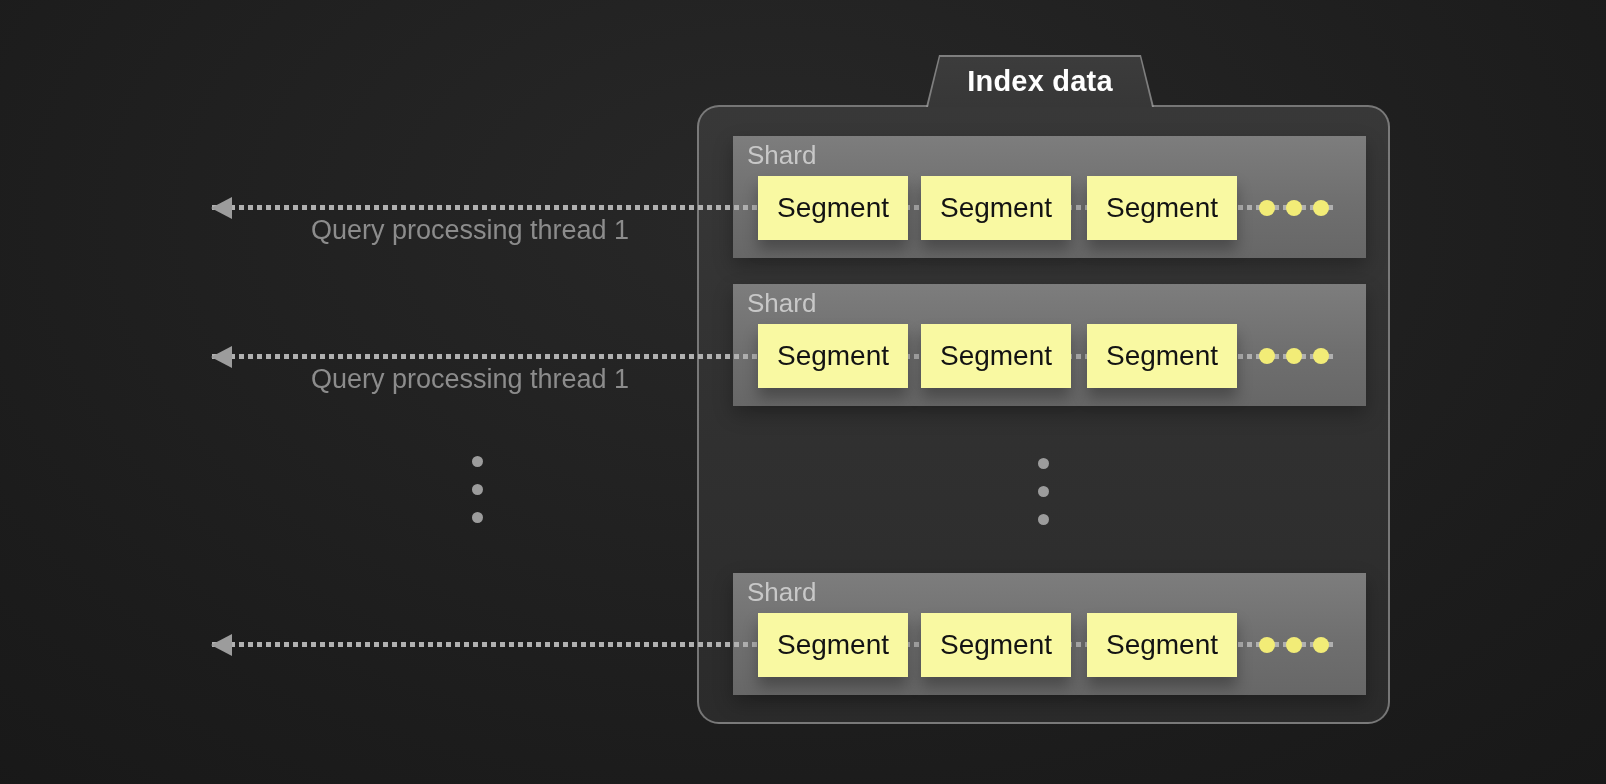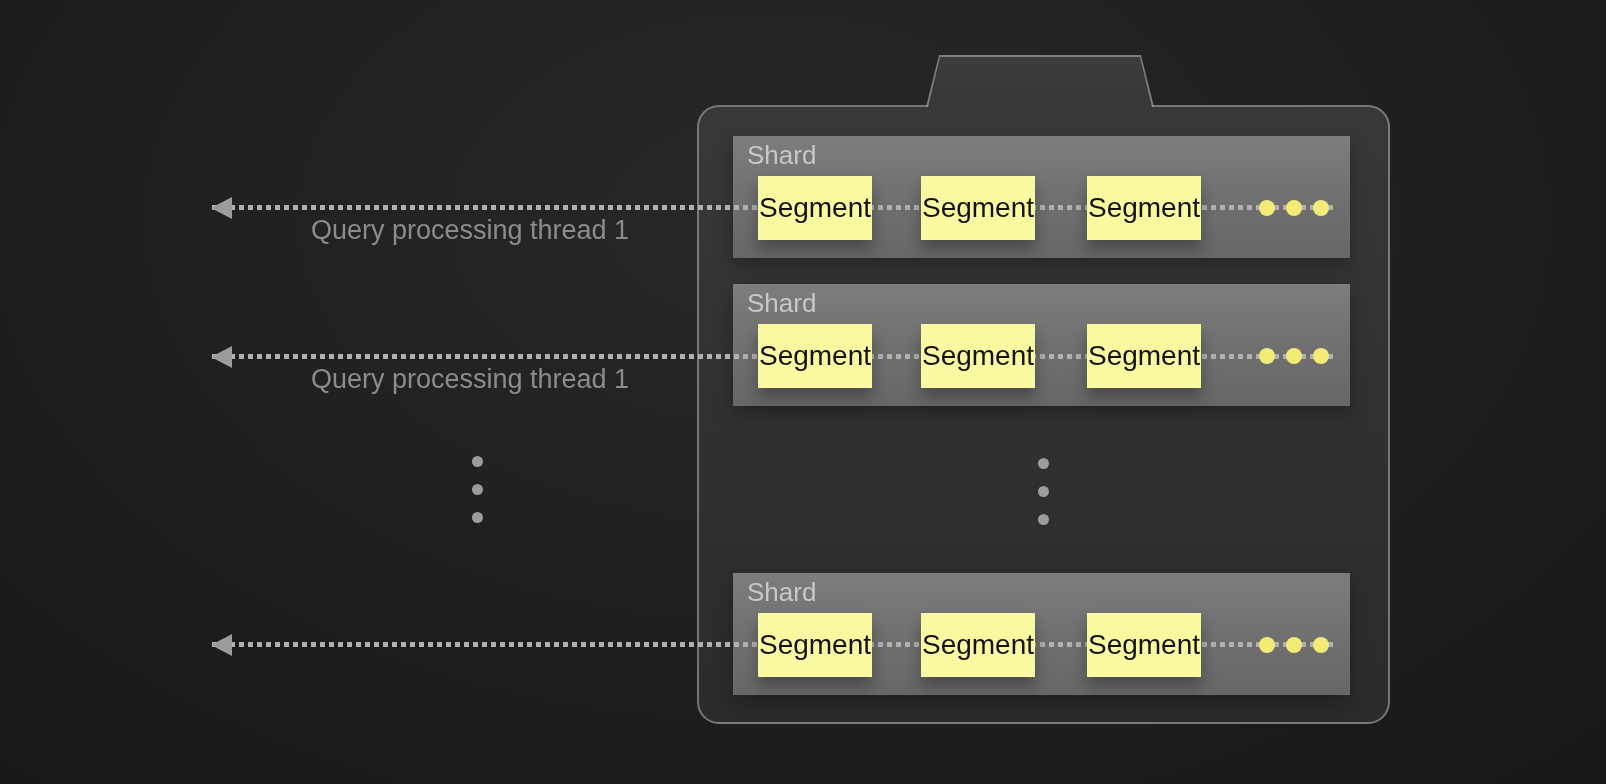--- a/index.html
+++ b/index.html
@@ -53,32 +53,33 @@
     letter-spacing: 0.2px;
   }
 
   
   .shard {
     position: absolute;
     left: 733px;
     width: 617px; height: 122px;
     background: linear-gradient(180deg, #7d7d7d 0%, #6f6f6f 55%, #676767 100%);
     box-shadow: 0 8px 18px rgba(0,0,0,0.28);
+    padding-left: 16px;
   }
   .shard-label {
     position: absolute;
     left: 14px; top: 4px;
     font-size: 26px;
     color: #c8c8c8;
     z-index: 2;
   }
   .segment {
     position: absolute;
     top: 40px;
-    width: 114px; height: 64px;
+    width: 150px; height: 64px;
     background: #f9f9a2;
     color: #131313;
     font-size: 28px;
     display: flex;
     align-items: center;
     justify-content: center;
     box-shadow: 0 10px 14px rgba(0,0,0,0.30);
     z-index: 2;
   }
   .seg-1 { left: 25px; }
@@ -144,20 +145,21 @@
 </head>
 <body>
 
 <div class="stage">
 
   <div class="index-container"></div>
 
   <div class="tab-outer">
     <div class="tab-inner"></div>
   </div>
+  <div class="tab-label">Index data</div>
 
   <div class="shard" style="top:136px">
     <div class="shard-label">Shard</div>
     <div class="segment seg-1">Segment</div>
     <div class="segment seg-2">Segment</div>
     <div class="segment seg-3">Segment</div>
     <span class="ydot ydot-1"></span>
     <span class="ydot ydot-2"></span>
     <span class="ydot ydot-3"></span>
   </div>

